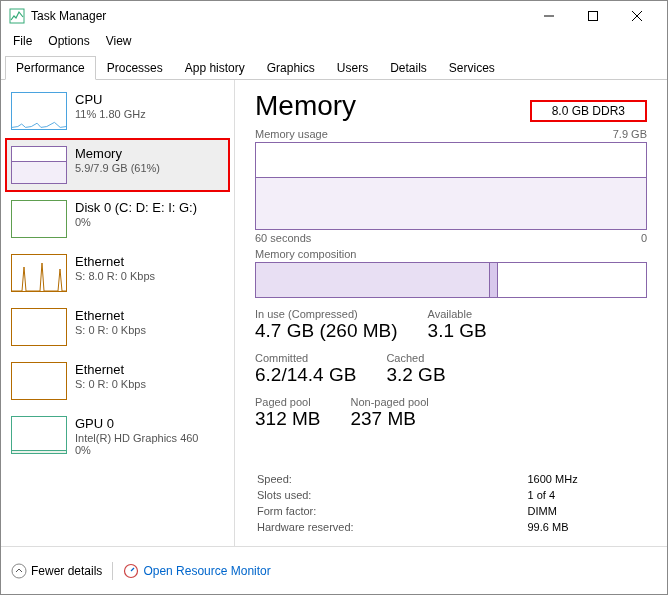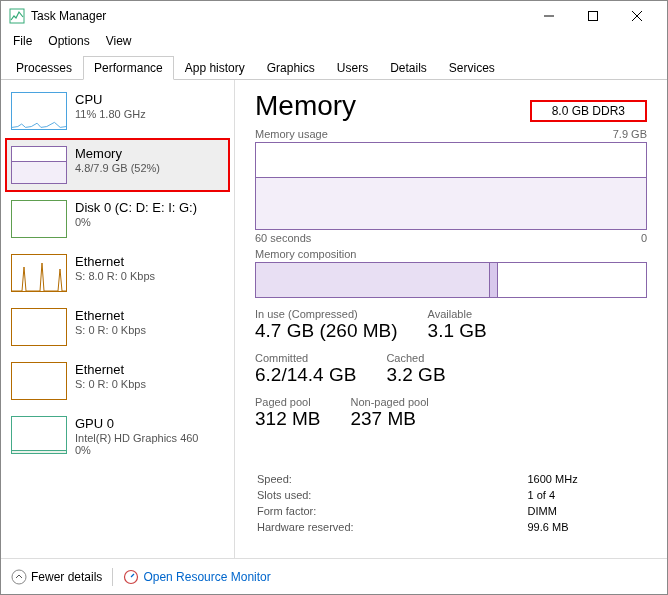--- a/index.html
+++ b/index.html
@@ -32,21 +32,21 @@
 .comp-chart { height: 36px; border: 1px solid #8866aa; margin: 2px 0 10px; display: flex; }
 .comp-used { background: #e8dff3; border-right: 1px solid #8866aa; }
 .comp-mod { background: #d8c8ec; border-right: 1px solid #8866aa; }
 .stats { display: flex; gap: 40px; margin-top: 8px; flex-direction: column; }
 .stats-col { display: flex; flex-direction: column; gap: 10px; }
 .stat-lbl { font-size: 11px; color: #666; }
 .stat-val { font-size: 19px; }
 .spec-tbl { font-size: 11px; }
 .spec-tbl td { padding: 1px 0; margin-left: 40px; }
 .spec-tbl td:first-child { color: #555; padding-right: 18px; }
-.footer { height: 36px; border-top: 1px solid #ddd; display: flex; align-items: center; padding: 0 10px; gap: 10px; }
+.footer { height: 48px; border-top: 1px solid #ddd; display: flex; align-items: center; padding: 0 10px; gap: 10px; }
 .fewer { display: flex; align-items: center; gap: 4px; font-size: 12px; }
 .divider { width: 1px; height: 18px; background: #ccc; }
 .orm-link { color: #0066cc; display: flex; align-items: center; gap: 4px; font-size: 12px; }
 .stat-pair { display:flex; gap:30px; }
 .stat-block { display:flex; flex-direction:column; }
 
 .spark-cpu { position:absolute; bottom:0; left:0; width:100%; height:28%; }
 .spark-mem { position:absolute; bottom:0; left:0; width:100%; height:61%; background:#f3eef9; border-top:1px solid #8866aa; }
 .spark-gpu { position:absolute; bottom:0; left:0; width:100%; height:8%; background:#eaf2ea; border-top:1px solid #4a8; }
 </style>
@@ -79,22 +79,22 @@
   </div>
 </div>
 
 <div class="menubar">
   <span>File</span>
   <span>Options</span>
   <span>View</span>
 </div>
 
 <div class="tabs">
+  <div class="tab active">Performance</div>
   <div class="tab">Processes</div>
-  <div class="tab active">Performance</div>
   <div class="tab">App history</div>
   <div class="tab">Graphics</div>
   <div class="tab">Users</div>
   <div class="tab">Details</div>
   <div class="tab">Services</div>
 </div>
 
 <div class="content">
   <div class="sidebar">
     <div class="sb-item">
@@ -107,21 +107,21 @@
           <span class="sb-name">CPU</span>
           <span class="sb-sub">11% 1.80 GHz</span>
         </div>
     </div>
     <div class="sb-item selected">
       <div class="sb-thumb" style="border-color:#8866aa">
           <div class="spark-mem"></div>
         </div>
       <div class="sb-text">
           <span class="sb-name">Memory</span>
-          <span class="sb-sub">4.8/7.9 GB (52%)</span>
+          <span class="sb-sub">5.9/7.9 GB (61%)</span>
         </div>
     </div>
     <div class="sb-item">
       <div class="sb-thumb" style="border-color:#5e9e4f"></div>
       <div class="sb-text">
           <span class="sb-name">Disk 0 (C: D: E: I: G:)</span>
           <span class="sb-sub">0%</span>
         </div>
     </div>
     <div class="sb-item">

